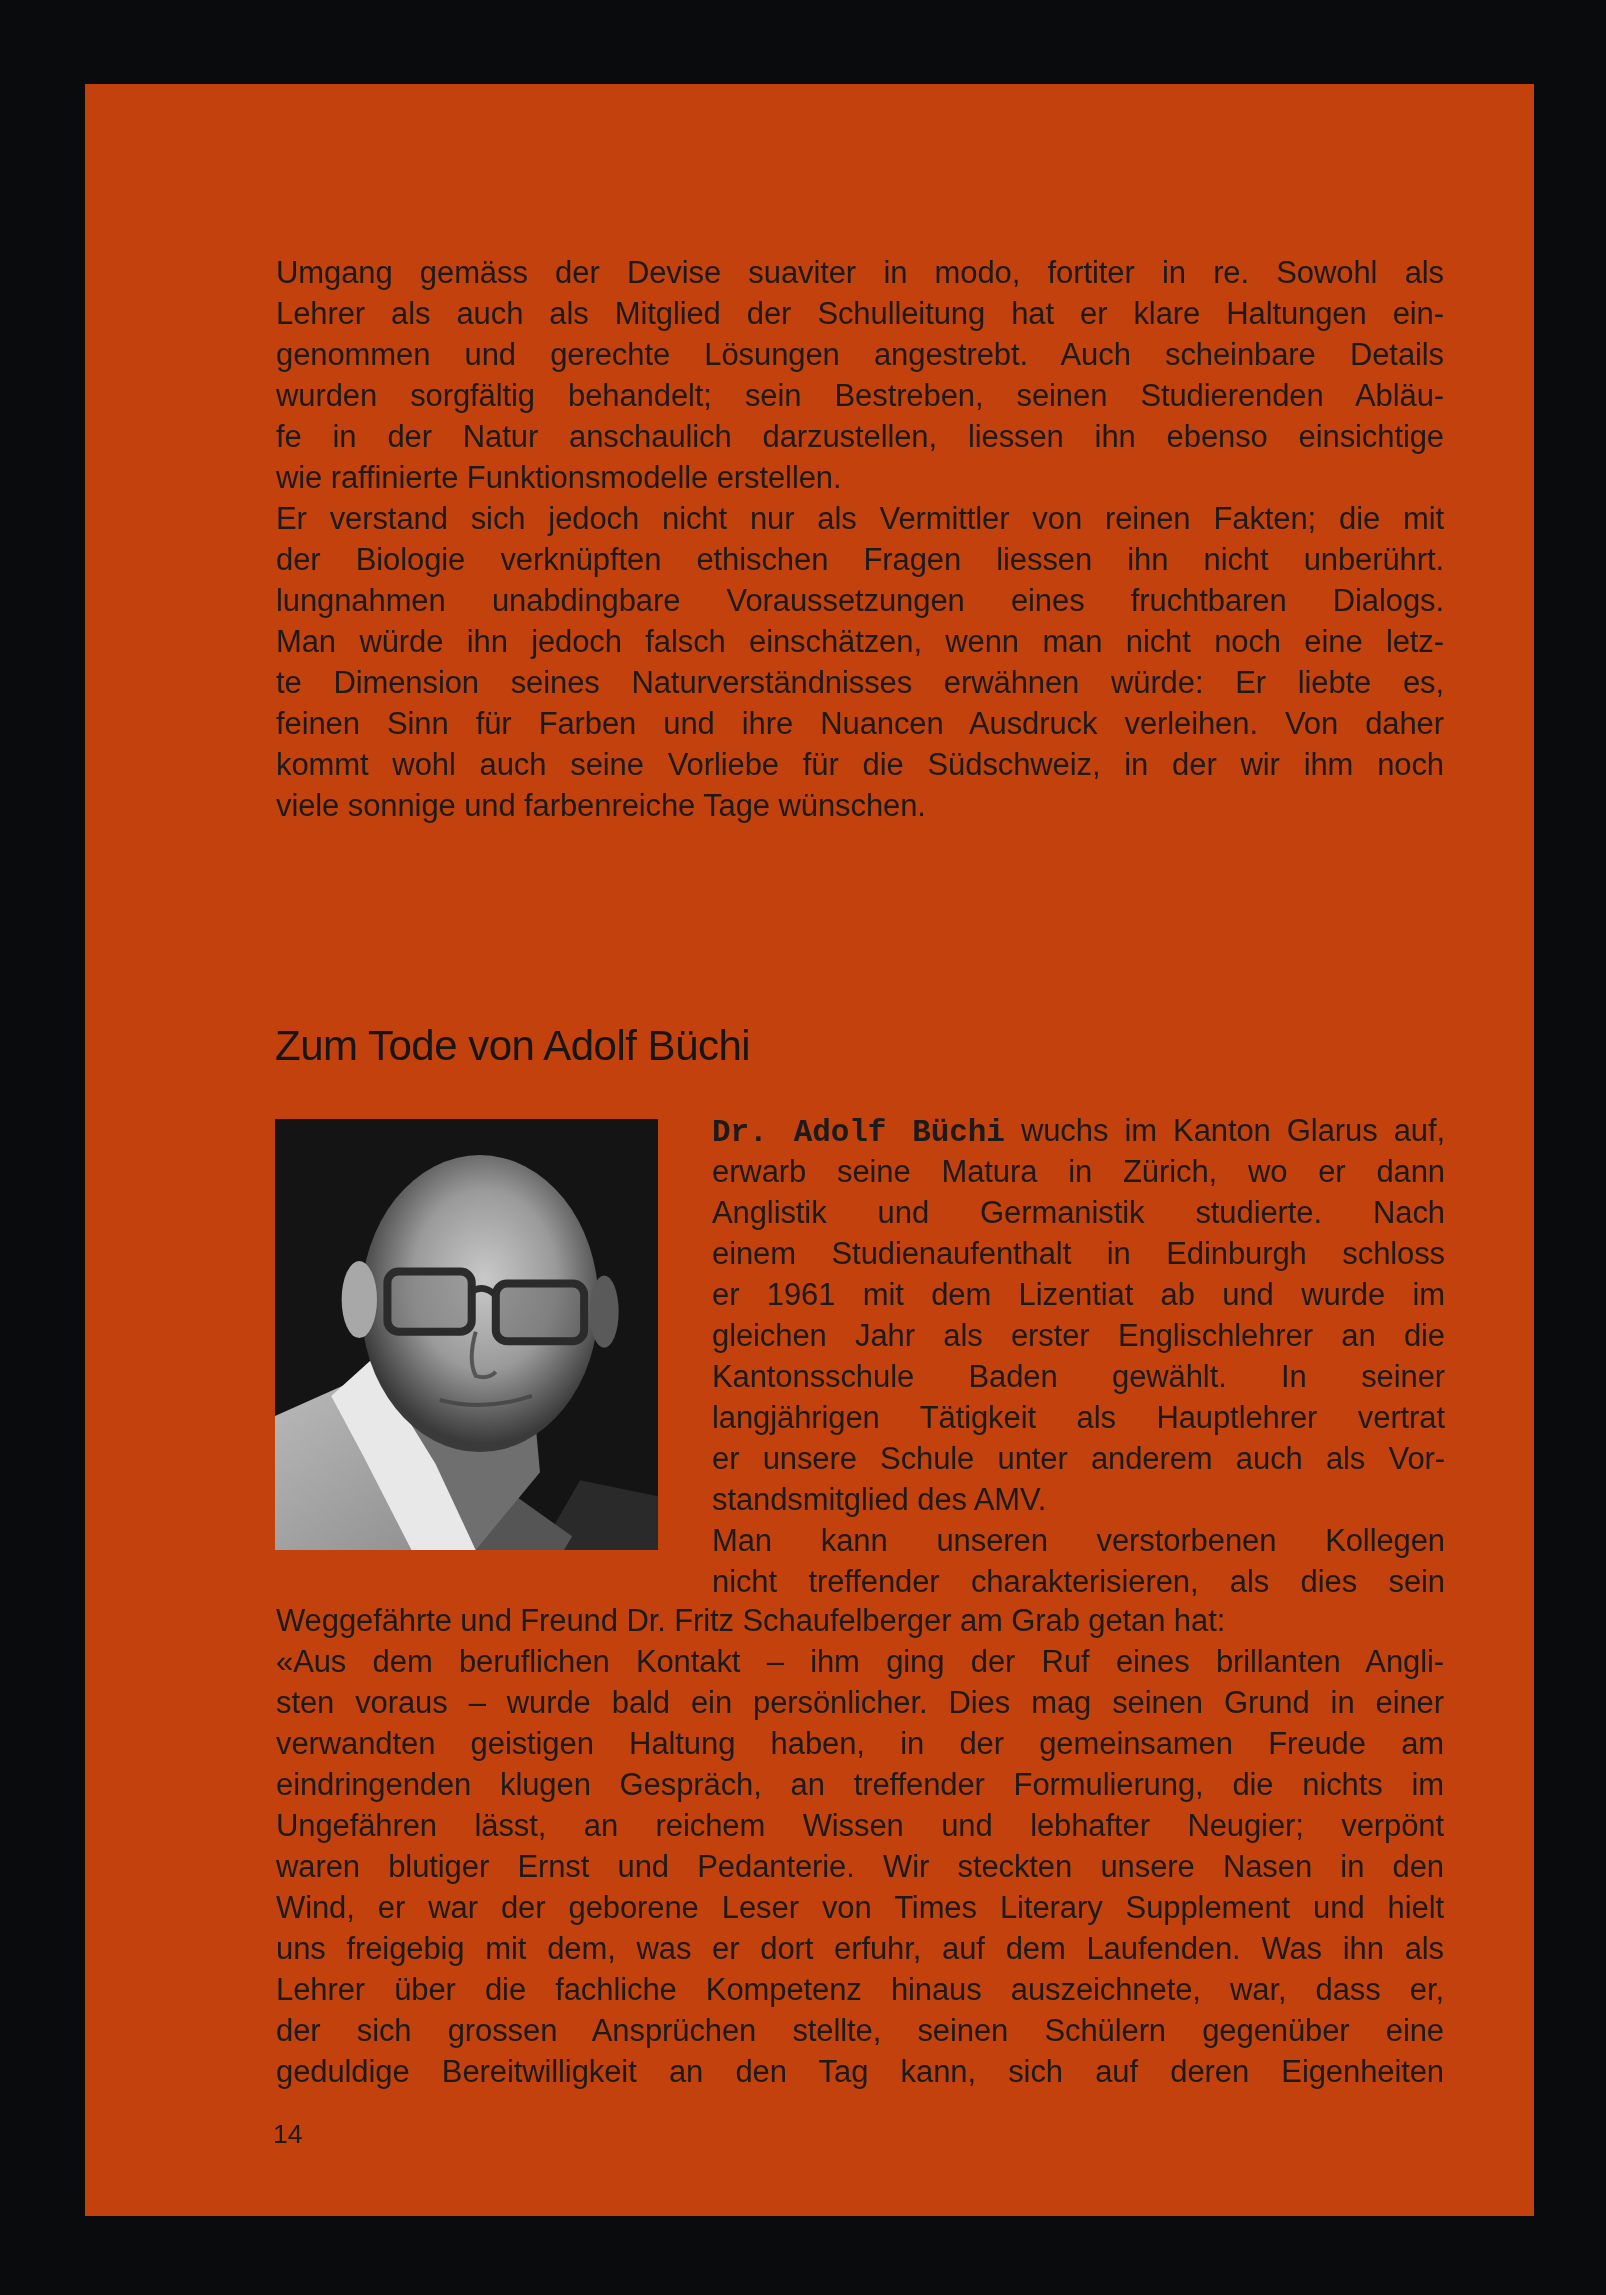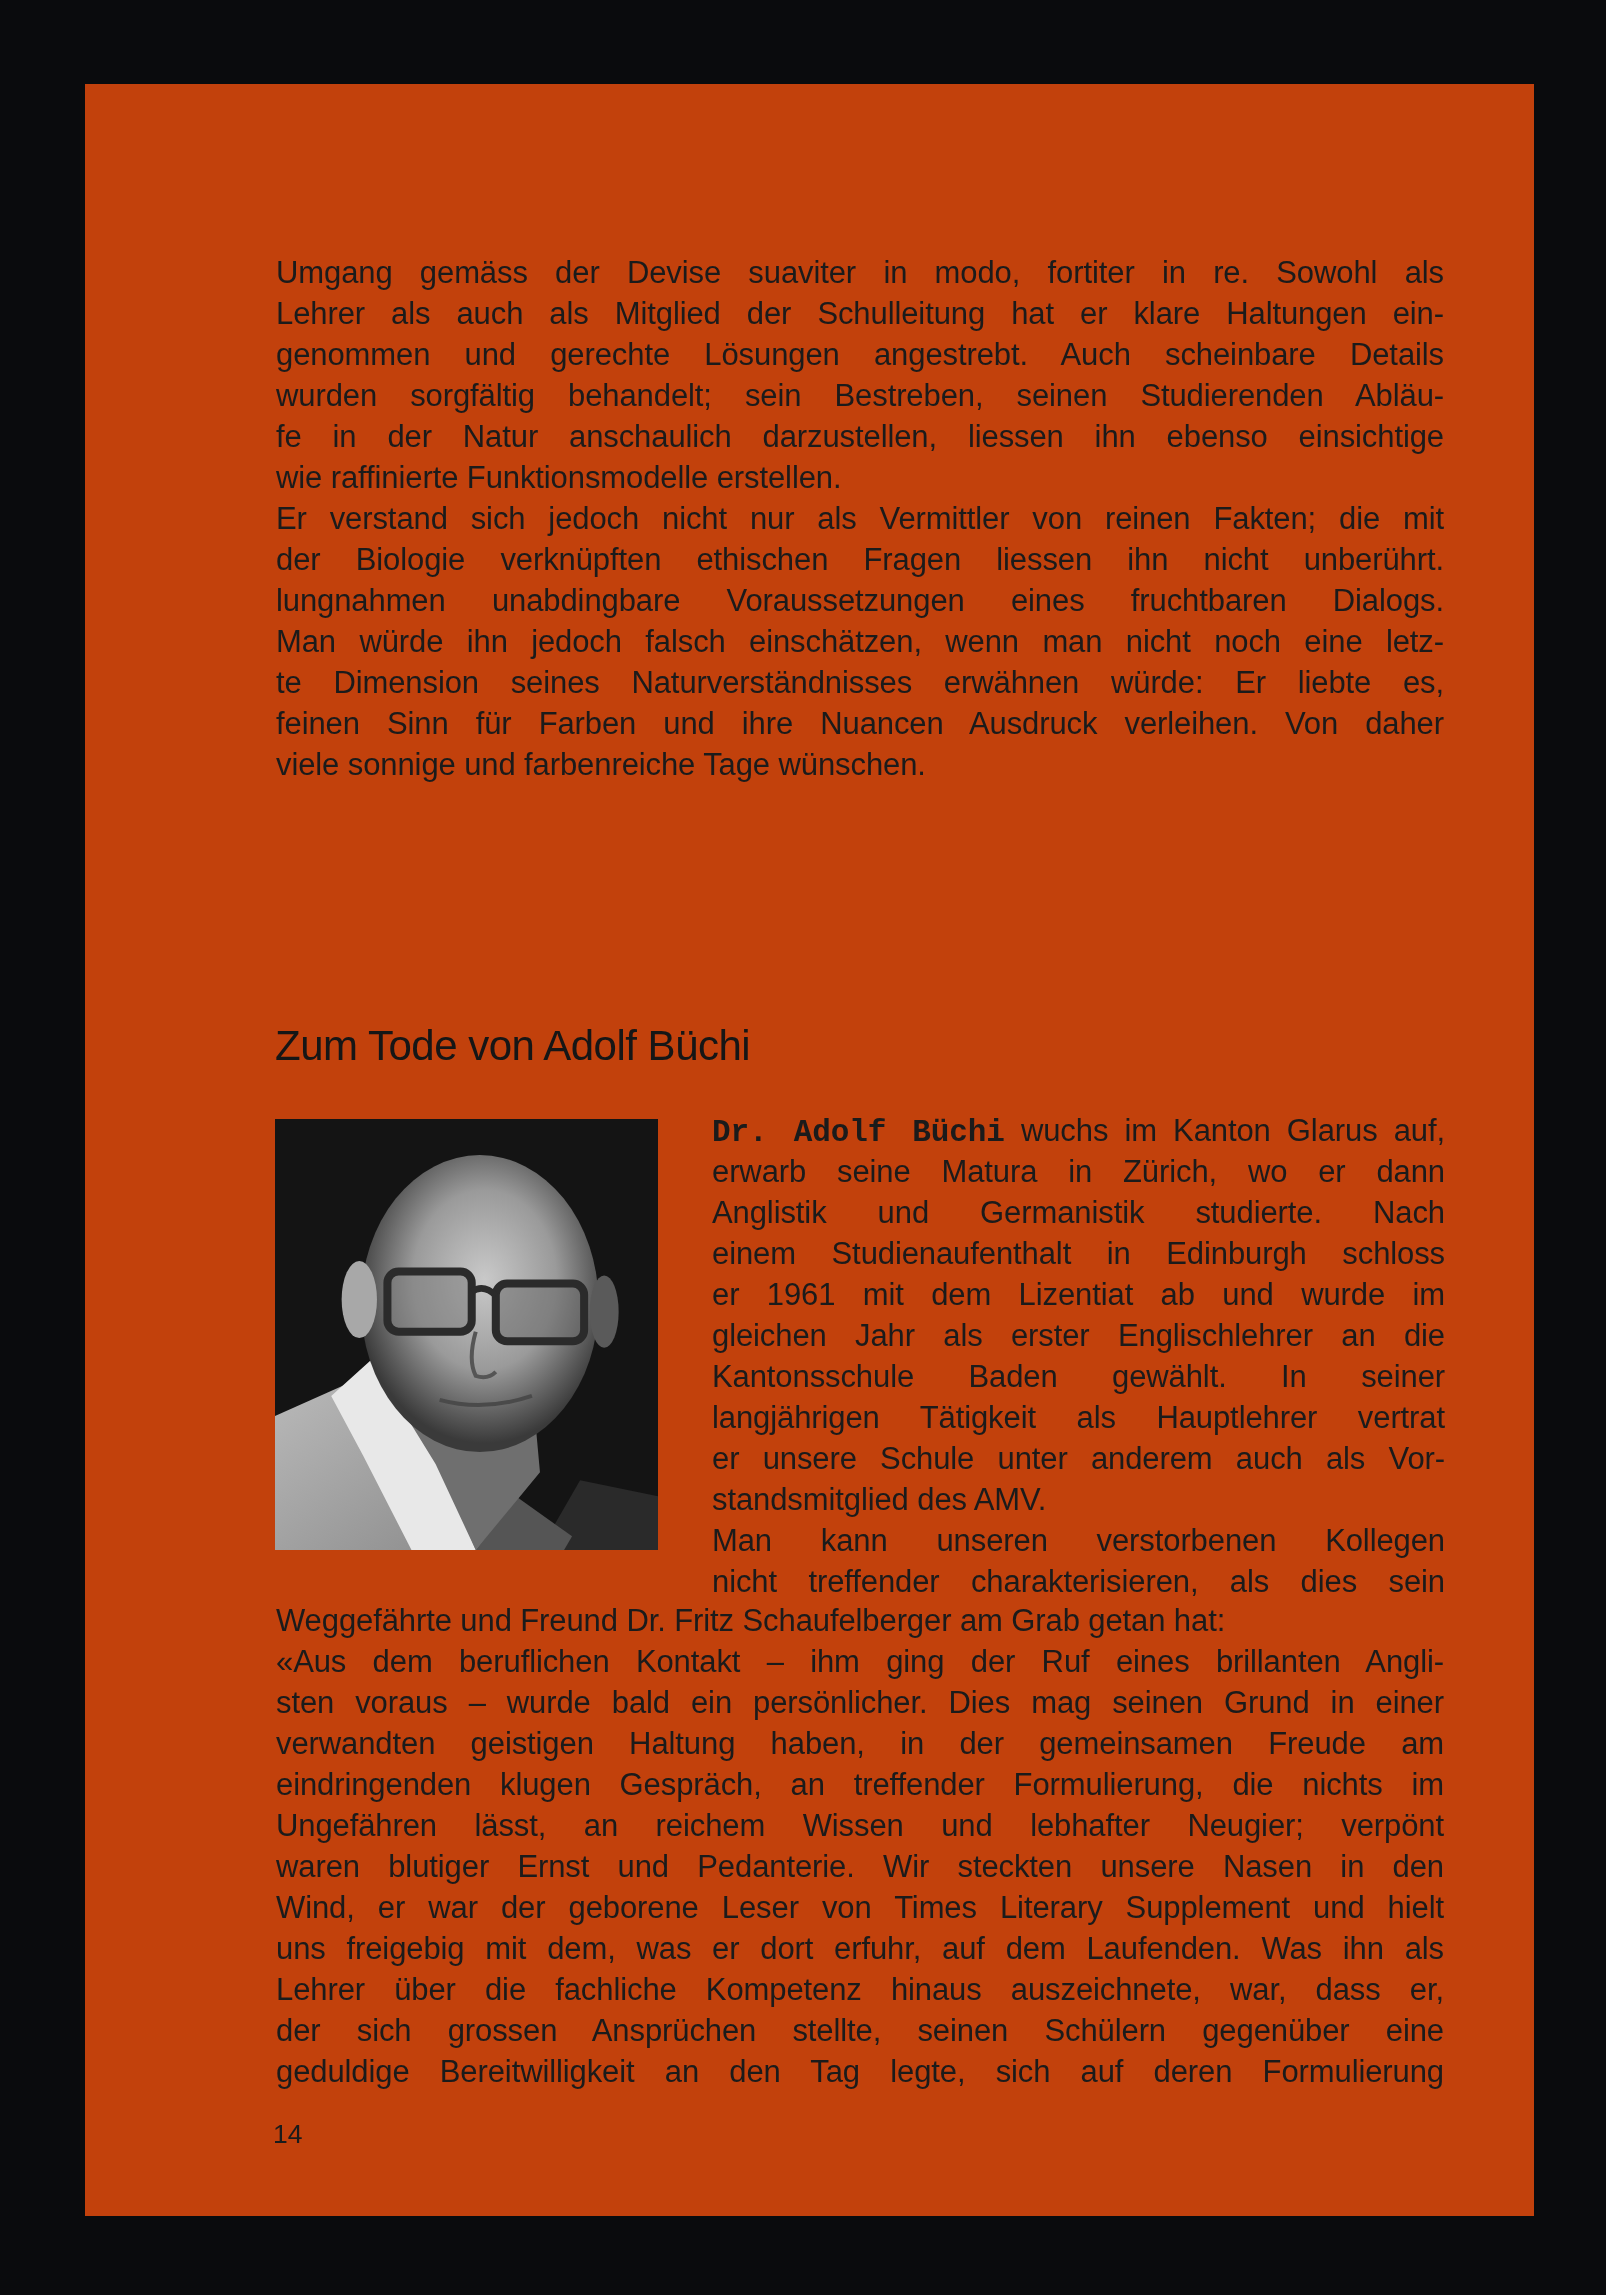--- a/index.html
+++ b/index.html
@@ -64,20 +64,21 @@
       <div class="line">fe in der Natur anschaulich darzustellen, liessen ihn ebenso einsichtige</div>
       <div class="line last">wie raffinierte Funktionsmodelle erstellen.</div>
     </div>
     <div>
       <div class="line">Er verstand sich jedoch nicht nur als Vermittler von reinen Fakten; die mit</div>
       <div class="line">der Biologie verknüpften ethischen Fragen liessen ihn nicht unberührt.</div>
       <div class="line">lungnahmen unabdingbare Voraussetzungen eines fruchtbaren Dialogs.</div>
       <div class="line">Man würde ihn jedoch falsch einschätzen, wenn man nicht noch eine letz-</div>
       <div class="line">te Dimension seines Naturverständnisses erwähnen würde: Er liebte es,</div>
       <div class="line">feinen Sinn für Farben und ihre Nuancen Ausdruck verleihen. Von daher</div>
+      <div class="line">kommt wohl auch seine Vorliebe für die Südschweiz, in der wir ihm noch</div>
       <div class="line last">viele sonnige und farbenreiche Tage wünschen.</div>
     </div>
   </div>
 
   <h2 class="heading">Zum Tode von Adolf Büchi</h2>
 
   <div class="photo" role="img" aria-label="Portrait photograph of Dr. Adolf Büchi">
     <svg viewBox="0 0 477 537" preserveAspectRatio="none">
       <defs>
         <radialGradient id="face" cx="52%" cy="42%" r="55%">
@@ -139,19 +140,19 @@
       <div class="line">«Aus dem beruflichen Kontakt – ihm ging der Ruf eines brillanten Angli-</div>
       <div class="line">sten voraus – wurde bald ein persönlicher. Dies mag seinen Grund in einer</div>
       <div class="line">verwandten geistigen Haltung haben, in der gemeinsamen Freude am</div>
       <div class="line">eindringenden klugen Gespräch, an treffender Formulierung, die nichts im</div>
       <div class="line">Ungefähren lässt, an reichem Wissen und lebhafter Neugier; verpönt</div>
       <div class="line">waren blutiger Ernst und Pedanterie. Wir steckten unsere Nasen in den</div>
       <div class="line">Wind, er war der geborene Leser von Times Literary Supplement und hielt</div>
       <div class="line">uns freigebig mit dem, was er dort erfuhr, auf dem Laufenden. Was ihn als</div>
       <div class="line">Lehrer über die fachliche Kompetenz hinaus auszeichnete, war, dass er,</div>
       <div class="line">der sich grossen Ansprüchen stellte, seinen Schülern gegenüber eine</div>
-      <div class="line">geduldige Bereitwilligkeit an den Tag legte, sich auf deren Formulierung</div>
+      <div class="line">geduldige Bereitwilligkeit an den Tag kann, sich auf deren Eigenheiten</div>
     </div>
   </div>
 
   <div class="page-number">14</div>
 </div>
 
 
 </body></html>

